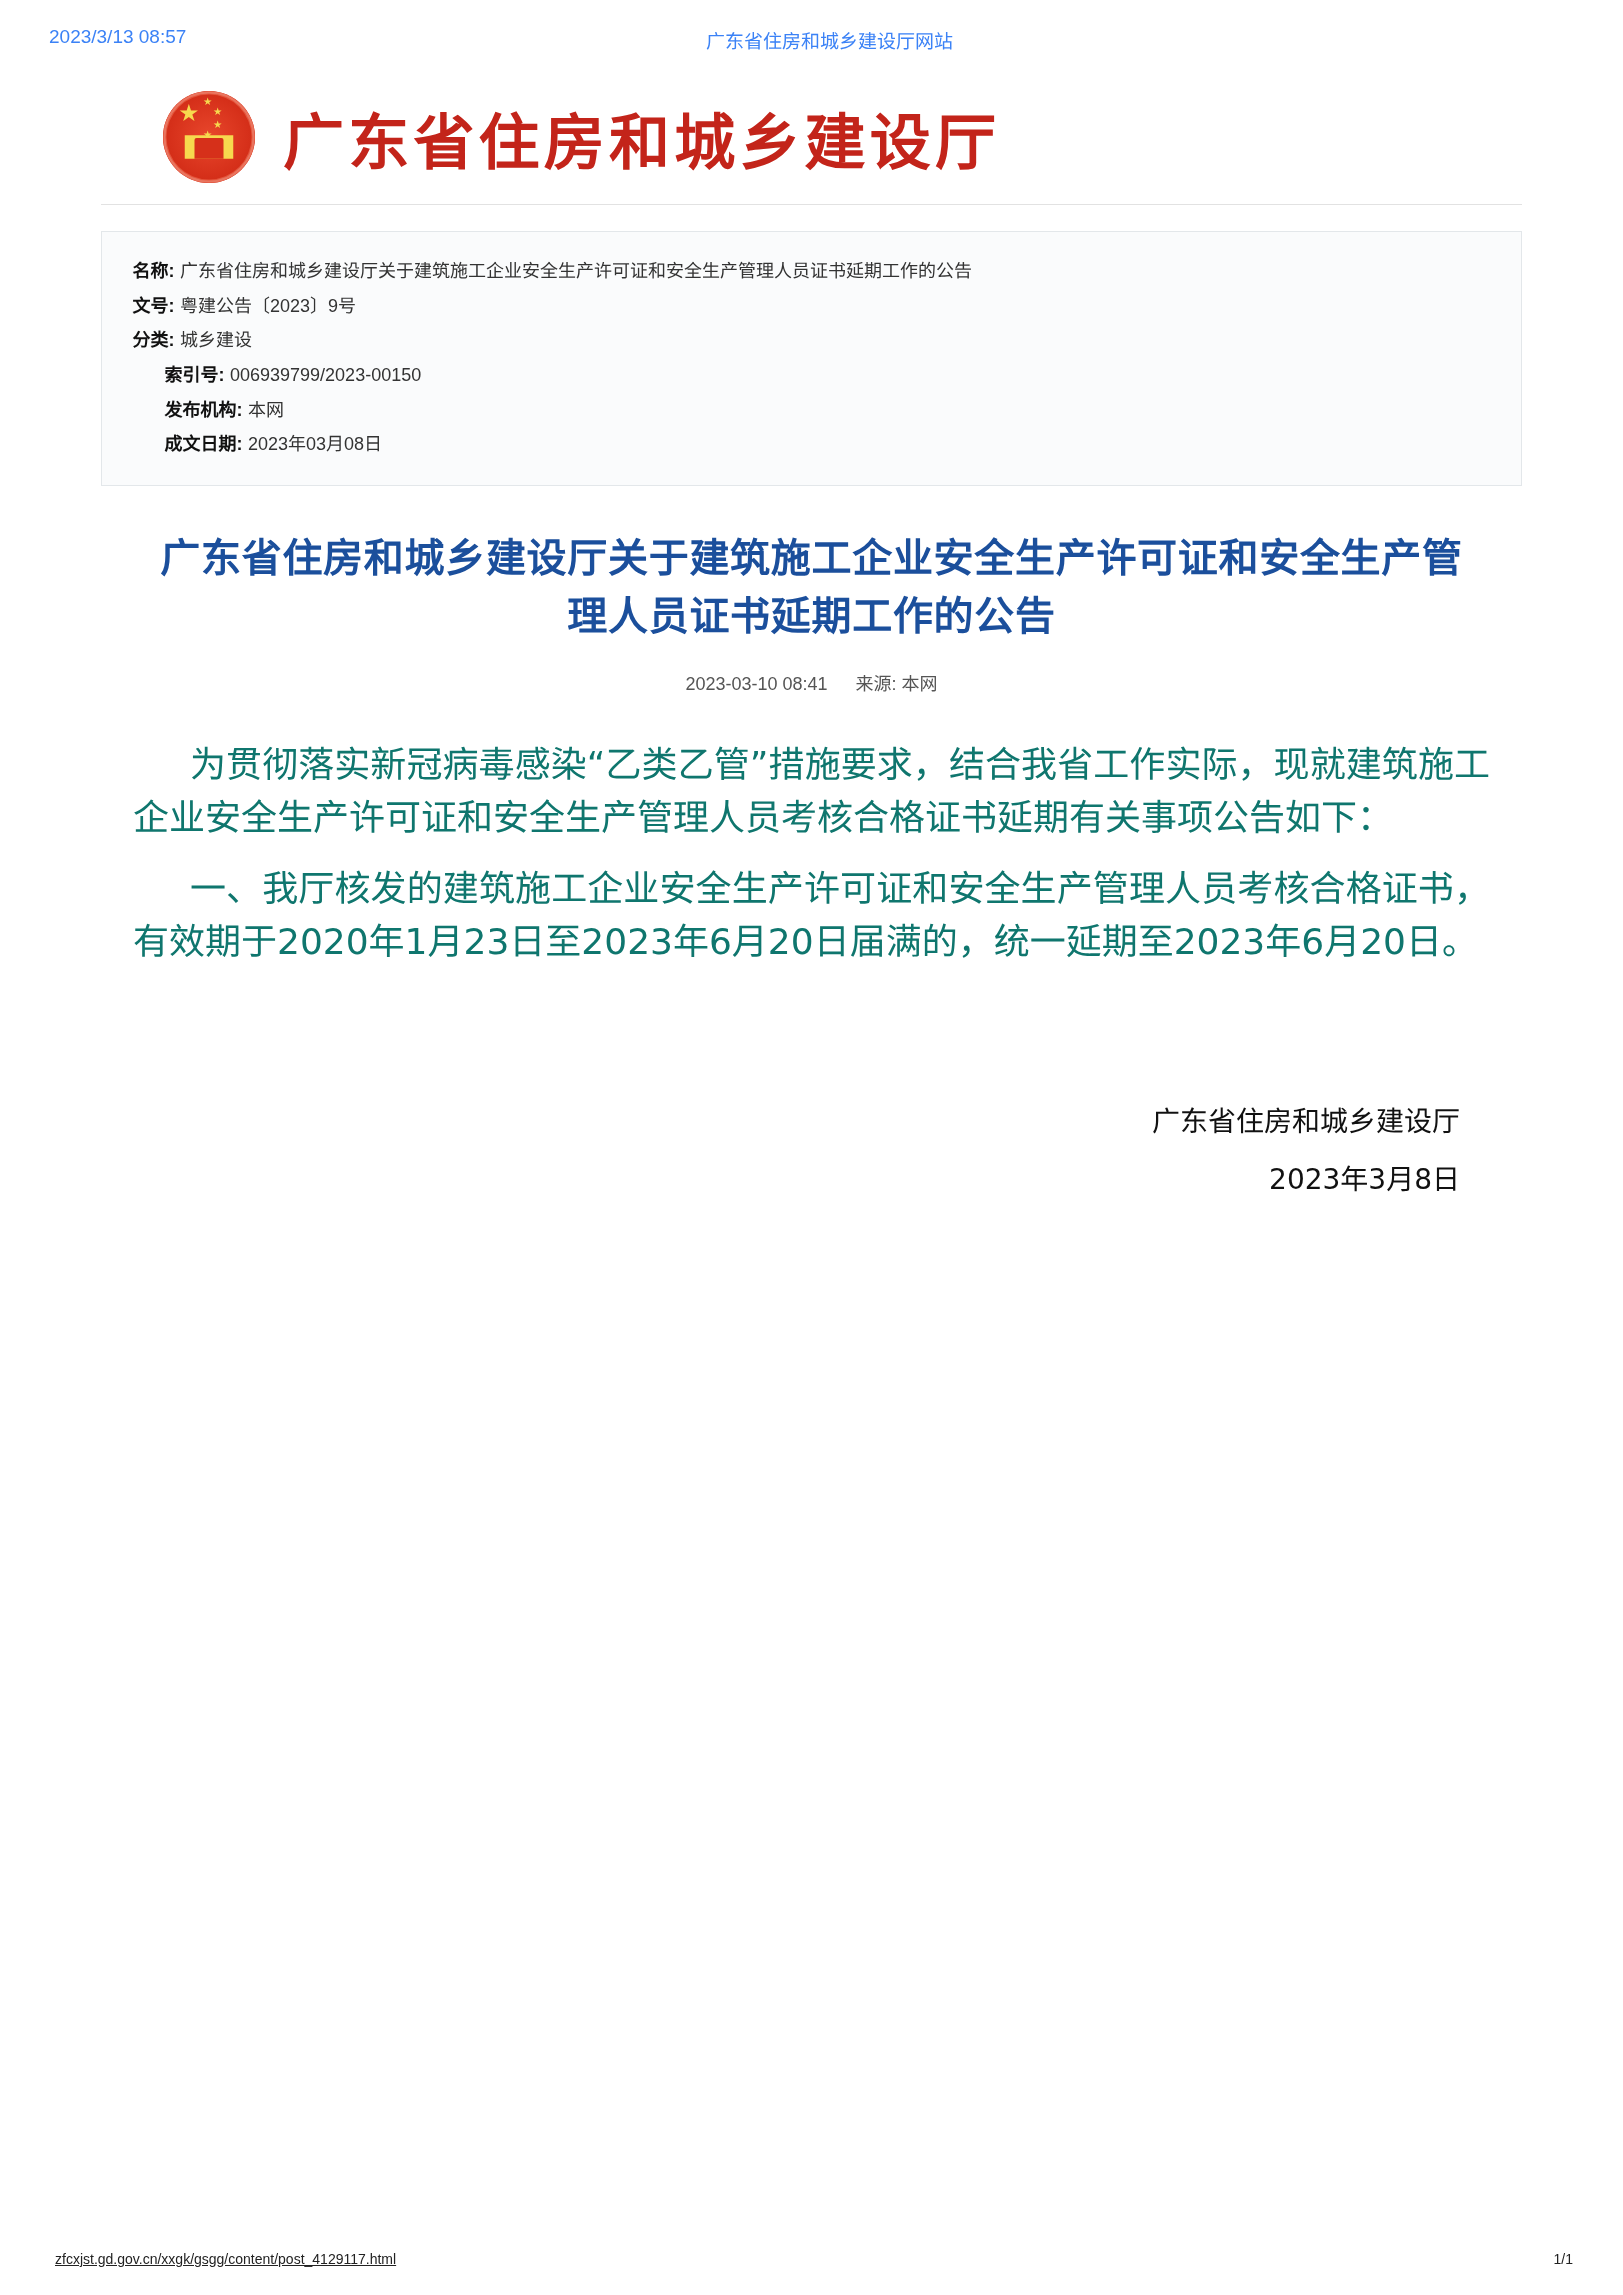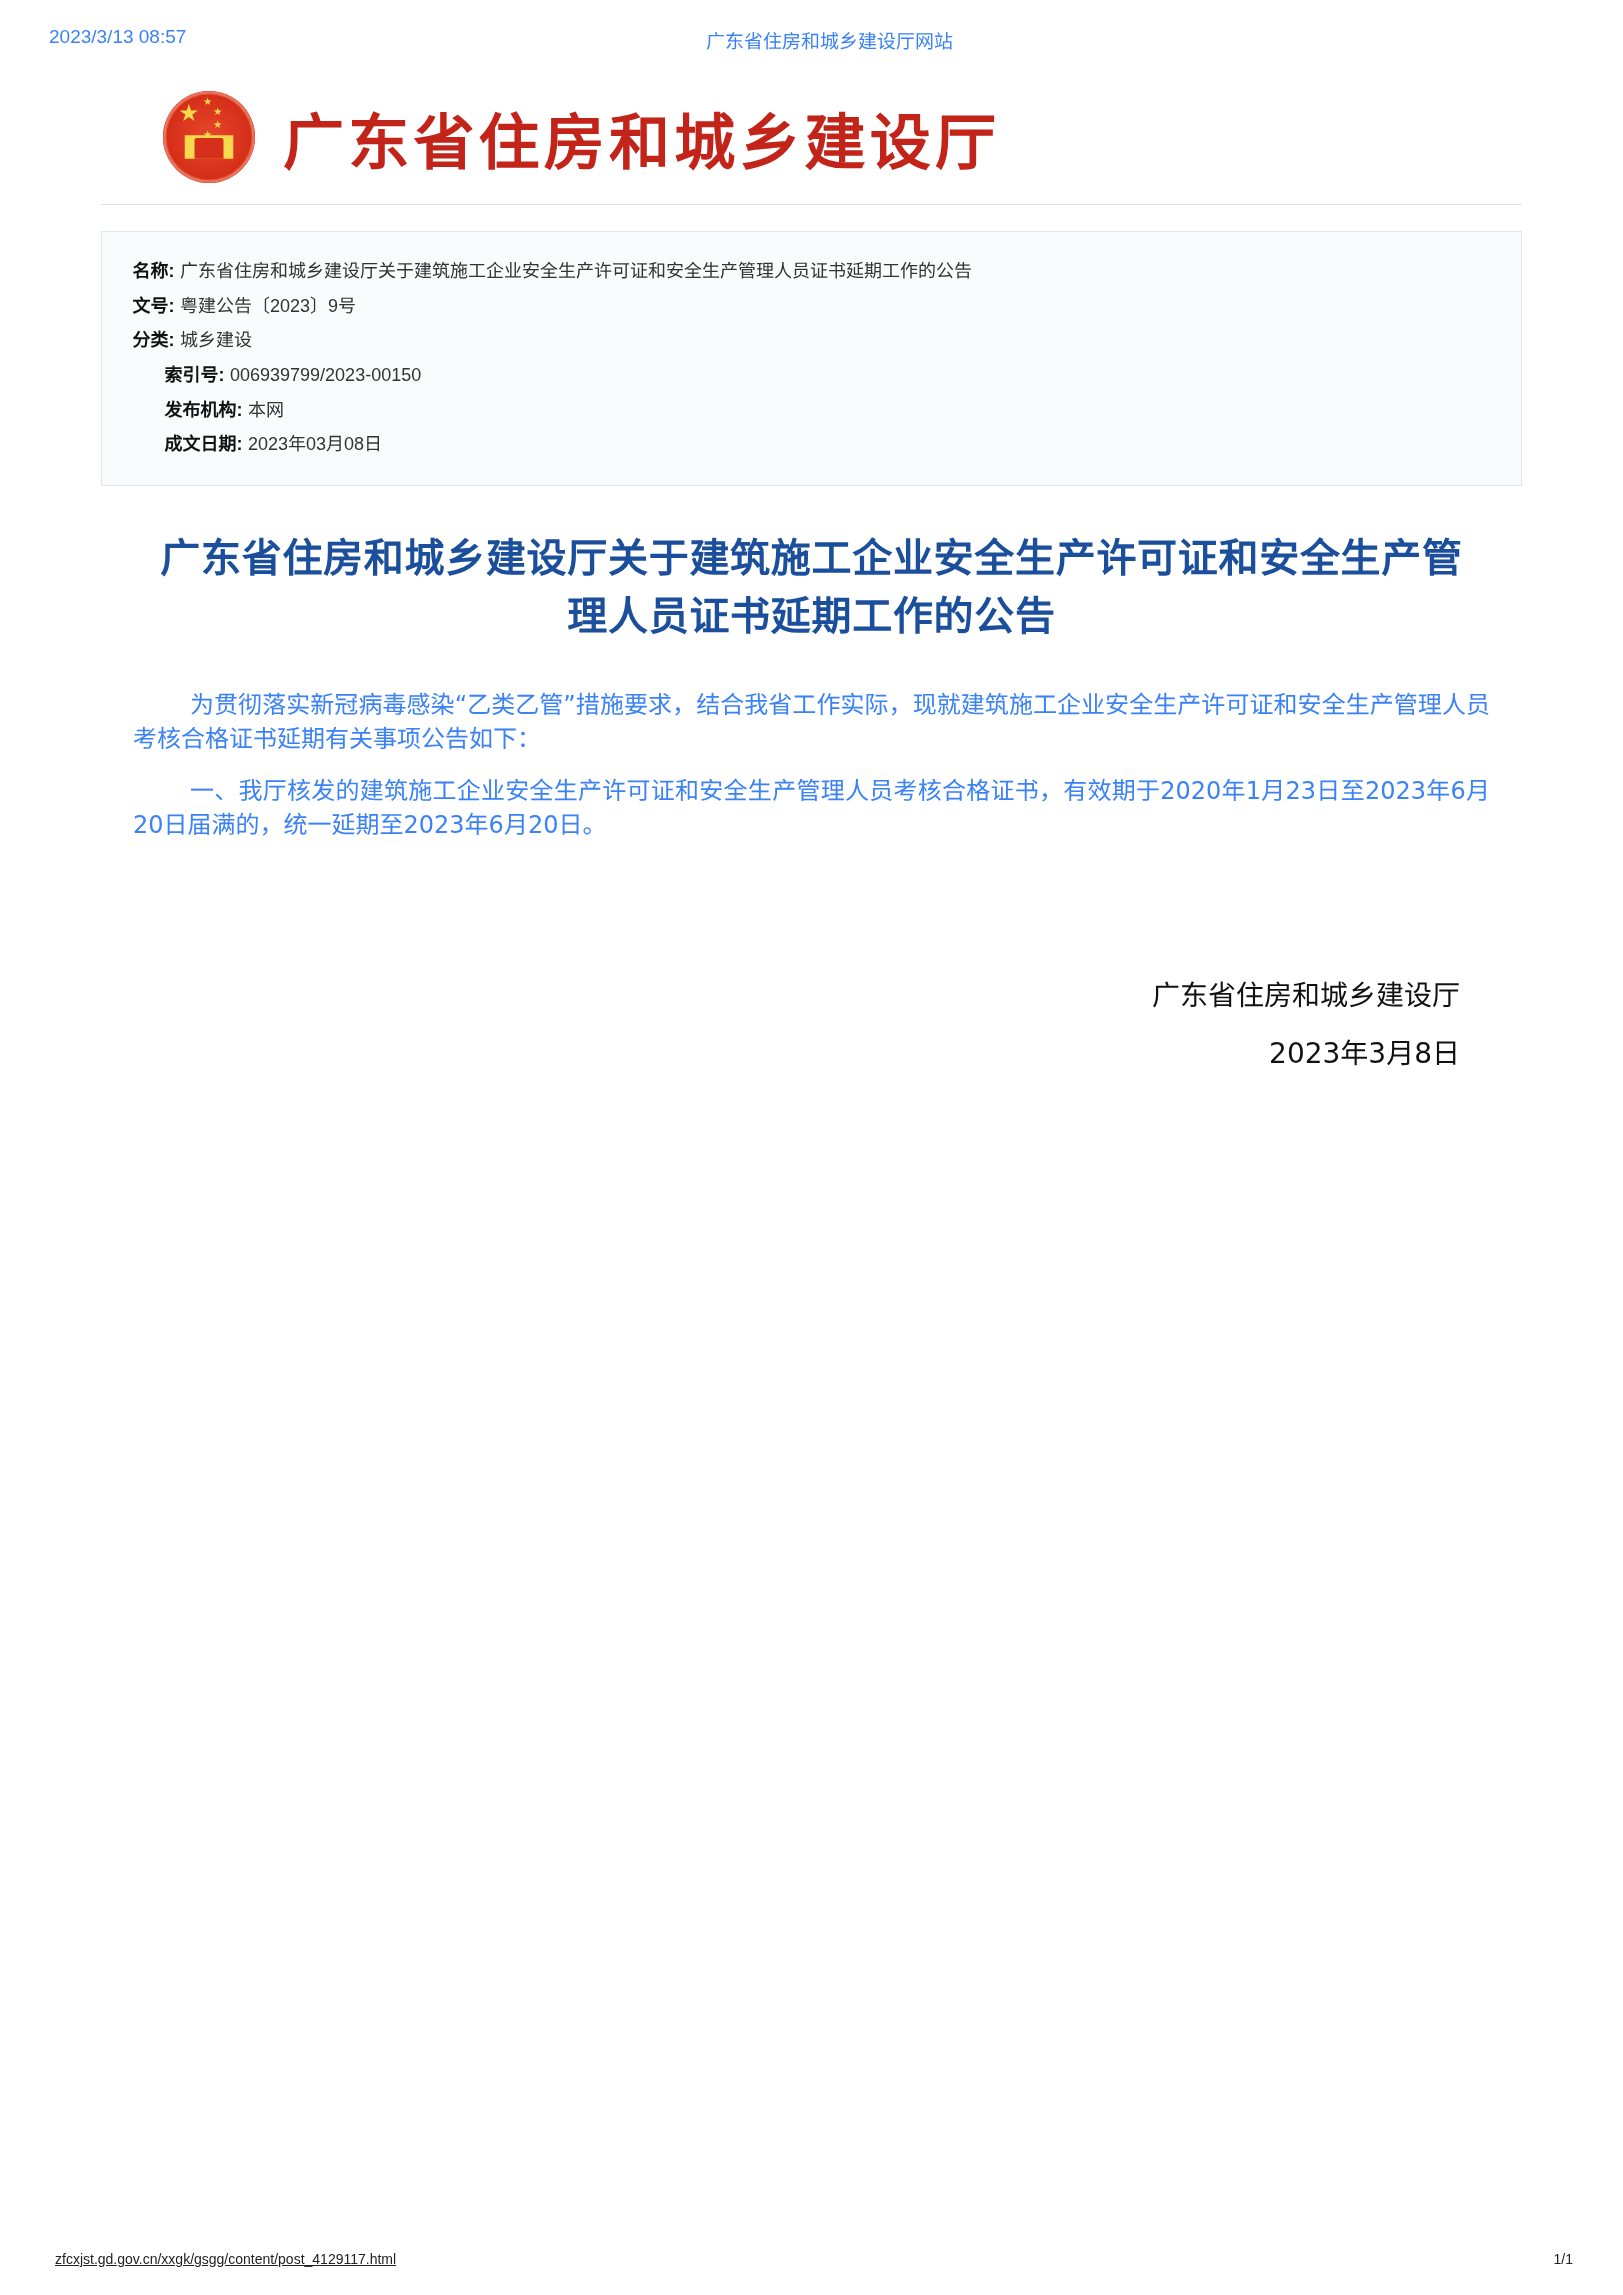--- a/index.html
+++ b/index.html
@@ -214,23 +214,23 @@
     color: #555;
     margin-top: 23.6px;
   }
   .doc-subline .sep { display: inline-block; width: 18px; }
 
   .body-text {
     margin-top: 43px;
     padding: 0 32px;
   }
   .body-text p {
-    font-size: 24px;
-    line-height: 34px;
-    color: #3b82f6;
+    font-size: 36px;
+    line-height: 53px;
+    color: #0f766e;
     margin: 0 0 18px 0;
     text-align: justify;
     text-indent: 57px;
     font-family: "DejaVu Sans", "Liberation Sans", sans-serif;
   }
 
   .sign {
     margin-top: 125px;
     padding-right: 62px;
     text-align: right;
@@ -286,20 +286,25 @@
       </div>
       <div class="meta-row">
         <span class="k">成文日期:</span><span class="v">2023年03月08日</span>
       </div>
     </div>
   </div>
 
   <div class="article">
     <div class="doc-title">广东省住房和城乡建设厅关于建筑施工企业安全生产许可证和安全生产管理人员证书延期工作的公告</div>
 
+    <div class="doc-subline">
+      <span>2023-03-10  08:41</span>
+      <span class="sep"></span>
+      <span>来源: 本网</span>
+    </div>
 
     <div class="body-text">
       <p>为贯彻落实新冠病毒感染“乙类乙管”措施要求，结合我省工作实际，现就建筑施工企业安全生产许可证和安全生产管理人员考核合格证书延期有关事项公告如下：</p>
       <p>一、我厅核发的建筑施工企业安全生产许可证和安全生产管理人员考核合格证书，有效期于2020年1月23日至2023年6月20日届满的，统一延期至2023年6月20日。</p>
     </div>
 
     <div class="sign">
       <div>广东省住房和城乡建设厅</div>
       <div>2023年3月8日</div>
     </div>

